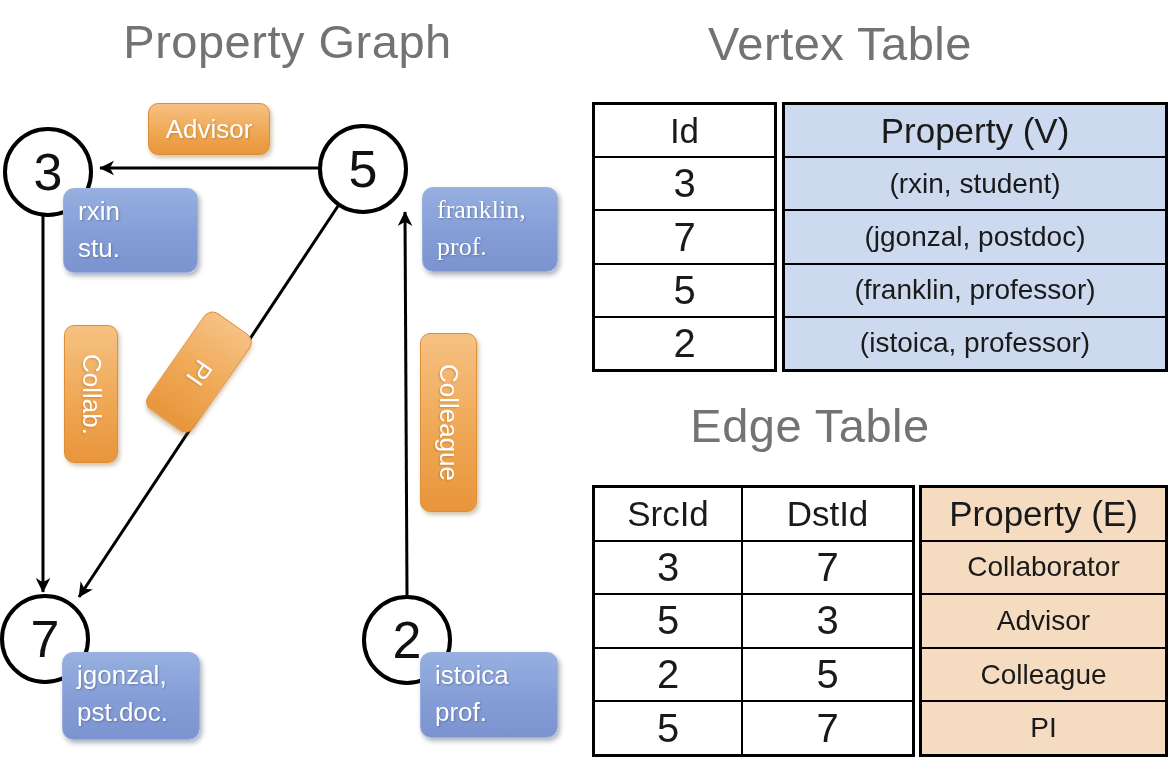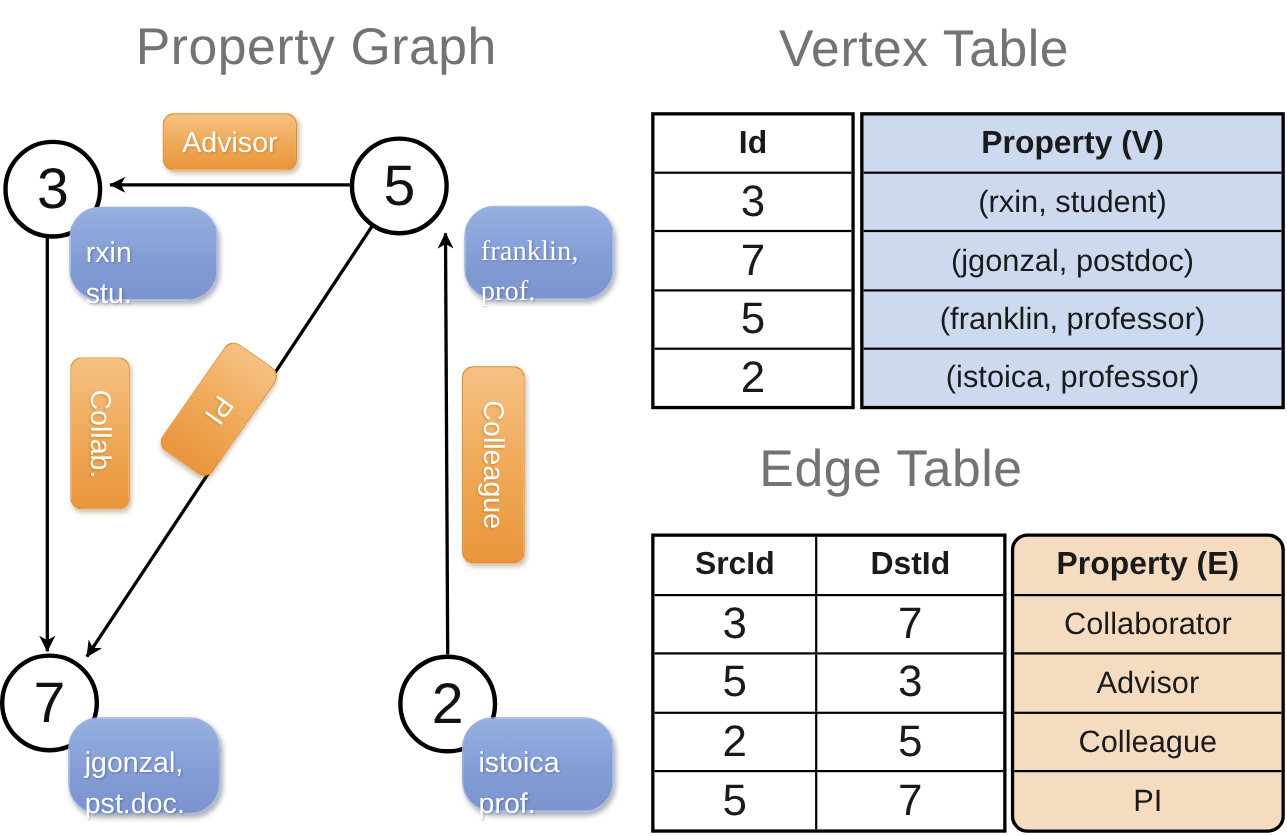--- a/index.html
+++ b/index.html
@@ -18,22 +18,22 @@
 
   
   .node {
     position:absolute; width:90px; height:90px; box-sizing:border-box;
     background:#fff; border:4px solid #000; border-radius:50%;
     display:flex; align-items:center; justify-content:center;
     font-size:52px; color:#111;
   }
   
   .bbox {
-    position:absolute; box-sizing:border-box; border-radius:28px;
-    padding:22px 8px 5px 14px; font-size:26px; line-height:1.42; color:#fff;
+    position:absolute; box-sizing:border-box; border-radius:11px;
+    padding:4px 8px 5px 14px; font-size:26px; line-height:1.42; color:#fff;
     white-space:pre-line; text-shadow:1px 1px 2px rgba(40,50,80,.35);
     background:linear-gradient(180deg,#97b0e0 0%, #849dd6 55%, #7b94d0 100%);
     border:1px solid #9db0dd; box-shadow:2px 3px 5px rgba(50,60,90,.40);
   }
   
   .obox {
     position:absolute; box-sizing:border-box; border-radius:10px; color:#fff;
     font-size:26px; display:flex; align-items:center; justify-content:center;
     text-shadow:1px 1px 2px rgba(130,80,20,.35);
     background:linear-gradient(180deg,#f6c183 0%, #efa855 55%, #e9953c 100%);
@@ -53,21 +53,21 @@
   .subtable.bluecol { background:#cdd9ee; }
   .subtable.tancol  { background:#f5dcc1; }
   .subtable .cell {
     flex:1; display:flex; align-items:center; justify-content:center;
     border-top:2px solid #000; overflow:hidden; white-space:nowrap;
   }
   .subtable > .cell:first-child, .subtable > .row:first-child { border-top:none; }
   .subtable .row { flex:1; display:flex; border-top:2px solid #000; }
   .subtable .row .cell { flex:1; border-top:none; height:100%; }
   .subtable .row .cell.c1 { flex:none; width:146px; border-right:2px solid #000; }
-  .cell.hdr { font-weight:bold; font-size:29px; }
+  .cell.hdr { font-weight:normal; font-size:35px; }
   .cell.num { font-size:40px; }
   .cell.txt { font-size:28px; }
 </style>
 </head>
 <body>
 
 <div class="canvas">
 
   <div class="title pg-title">Property Graph</div>
 
@@ -154,21 +154,21 @@
     <div class="row">
       <div class="cell c1 num">2</div>
       <div class="cell num">5</div>
     </div>
     <div class="row">
       <div class="cell c1 num">5</div>
       <div class="cell num">7</div>
     </div>
   </div>
 
-  <div class="subtable tancol" style="left:919px; top:485px; width:249px; height:272px;border-radius:15px;">
+  <div class="subtable tancol" style="left:919px; top:485px; width:249px; height:272px;">
     <div class="cell hdr">Property (E)</div>
     <div class="cell txt">Collaborator</div>
     <div class="cell txt">Advisor</div>
     <div class="cell txt">Colleague</div>
     <div class="cell txt">PI</div>
   </div>
 
 </div>
 
 </body></html>

